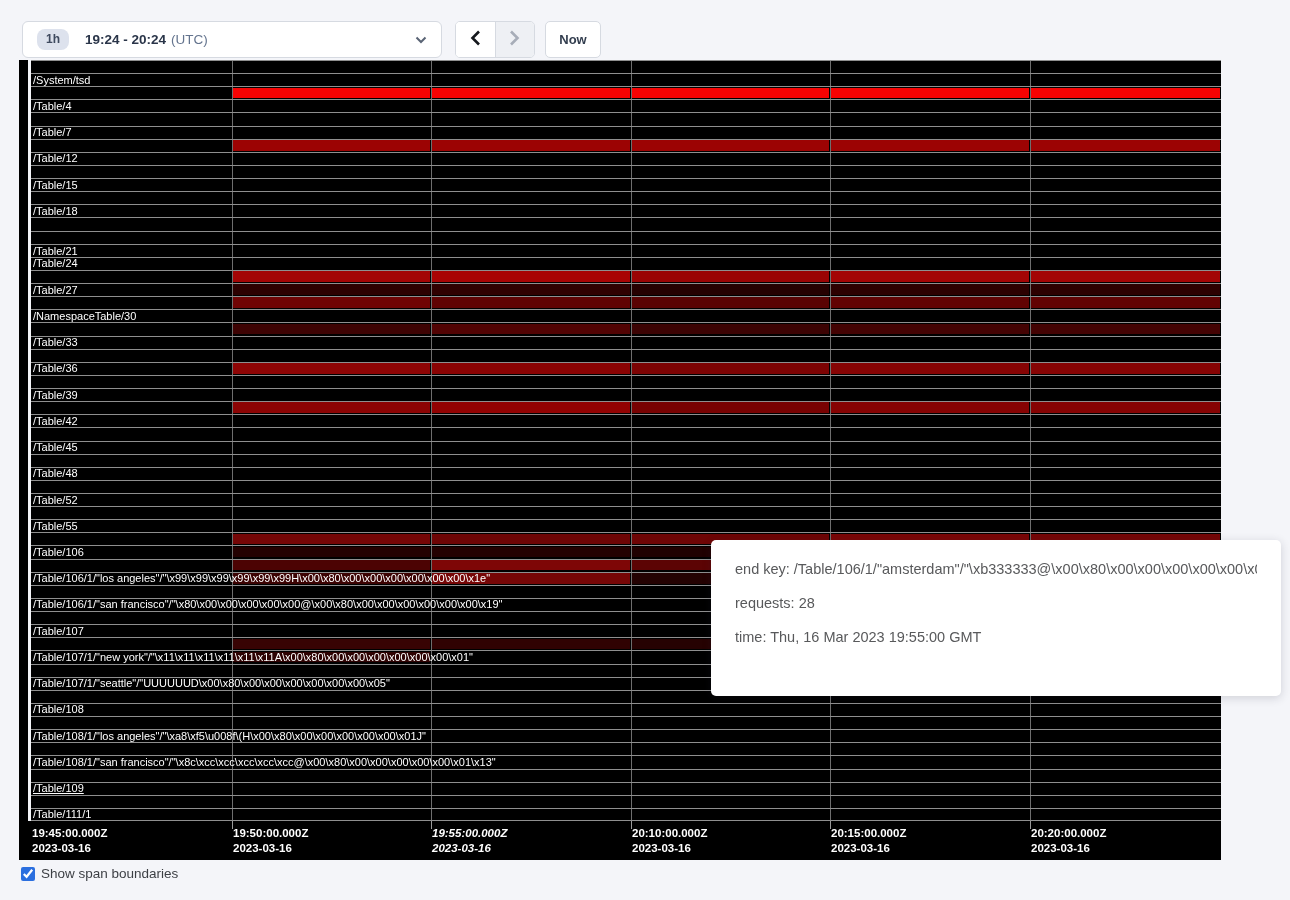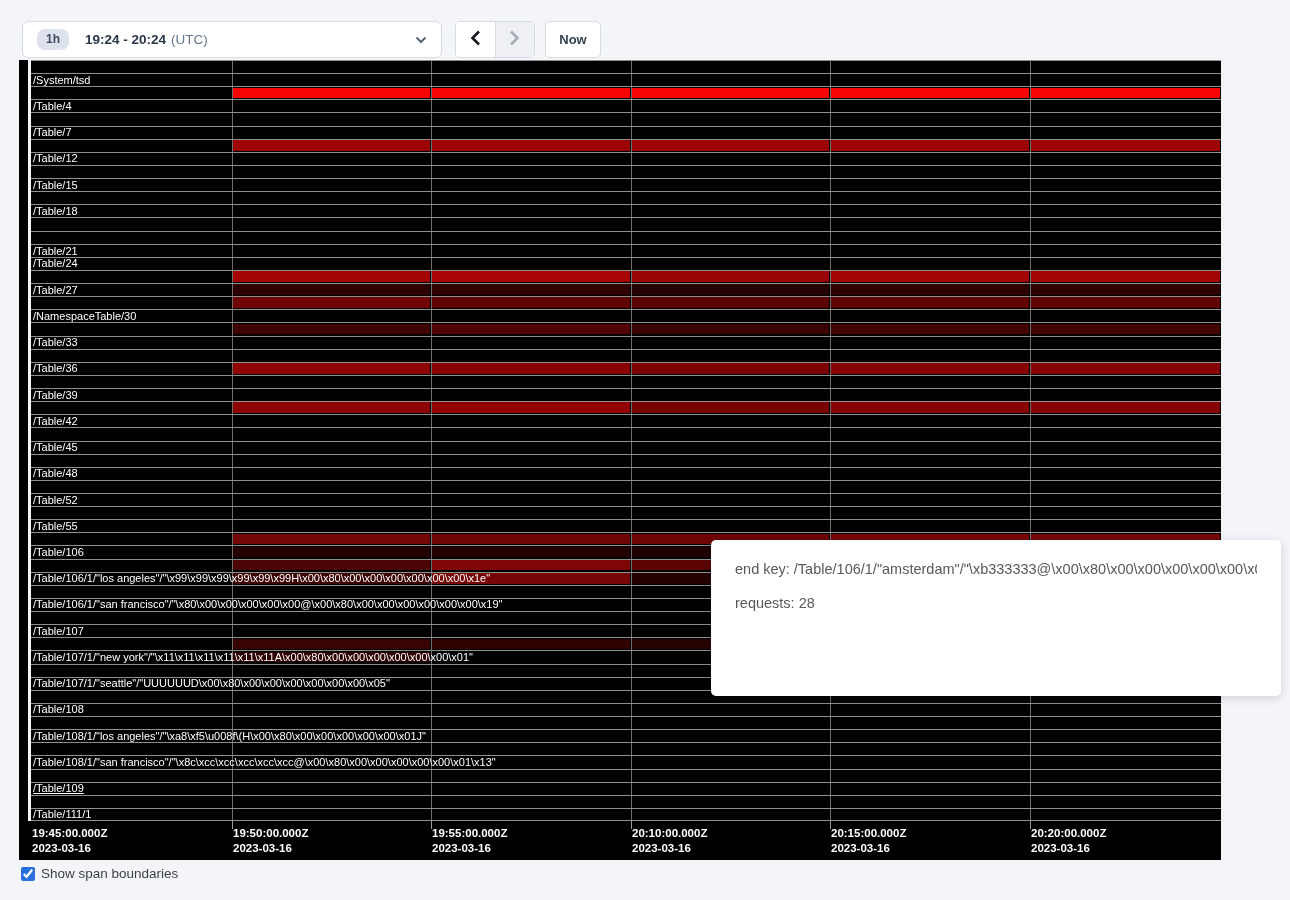--- a/index.html
+++ b/index.html
@@ -261,21 +261,21 @@
     <div class="axis-label" style="left: 13px;">
       <div>19:45:00.000Z</div>
       <div>2023-03-16</div>
     </div>
     <div class="axis-tick" style="left: 213px;"></div>
     <div class="axis-label" style="left: 214px;">
       <div>19:50:00.000Z</div>
       <div>2023-03-16</div>
     </div>
     <div class="axis-tick" style="left: 412px;"></div>
-    <div class="axis-label" style="left: 413px;">
+    <div class="axis-label" style="left: 413px; font-style: italic;">
       <div>19:55:00.000Z</div>
       <div>2023-03-16</div>
     </div>
     <div class="axis-tick" style="left: 612px;"></div>
     <div class="axis-label" style="left: 613px;">
       <div>20:10:00.000Z</div>
       <div>2023-03-16</div>
     </div>
     <div class="axis-tick" style="left: 811px;"></div>
     <div class="axis-label" style="left: 812px;">
@@ -285,18 +285,19 @@
     <div class="axis-tick" style="left: 1011px;"></div>
     <div class="axis-label" style="left: 1012px;">
       <div>20:20:00.000Z</div>
       <div>2023-03-16</div>
     </div>
   </div>
 
 <div class="kv-tooltip">
   <div>end key: /Table/106/1/"amsterdam"/"\xb333333@\x00\x80\x00\x00\x00\x00\x00\x00#"</div>
   <div>requests: 28</div>
+  <div>time: Thu, 16 Mar 2023 19:55:00 GMT</div>
 </div>
 
 <div class="footer-row">
   <input type="checkbox" id="span-cb" checked="" style="">
   <label for="span-cb" class="footer-label">Show span boundaries</label>
 </div>
 
 </body></html>

